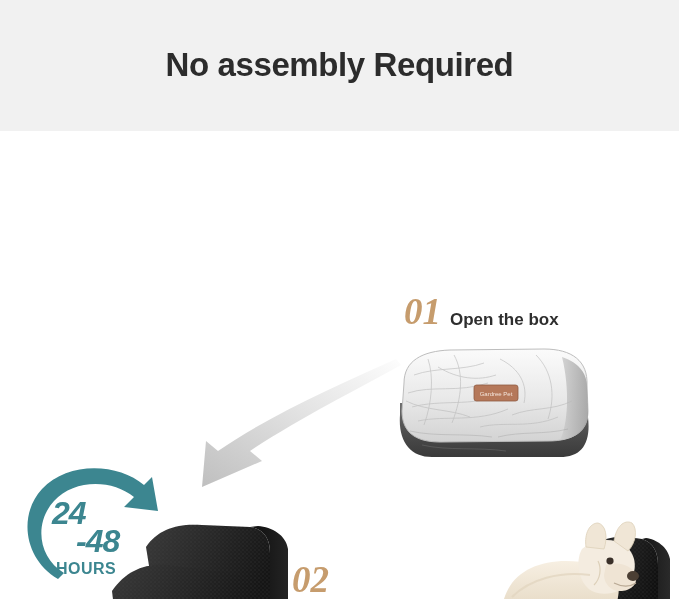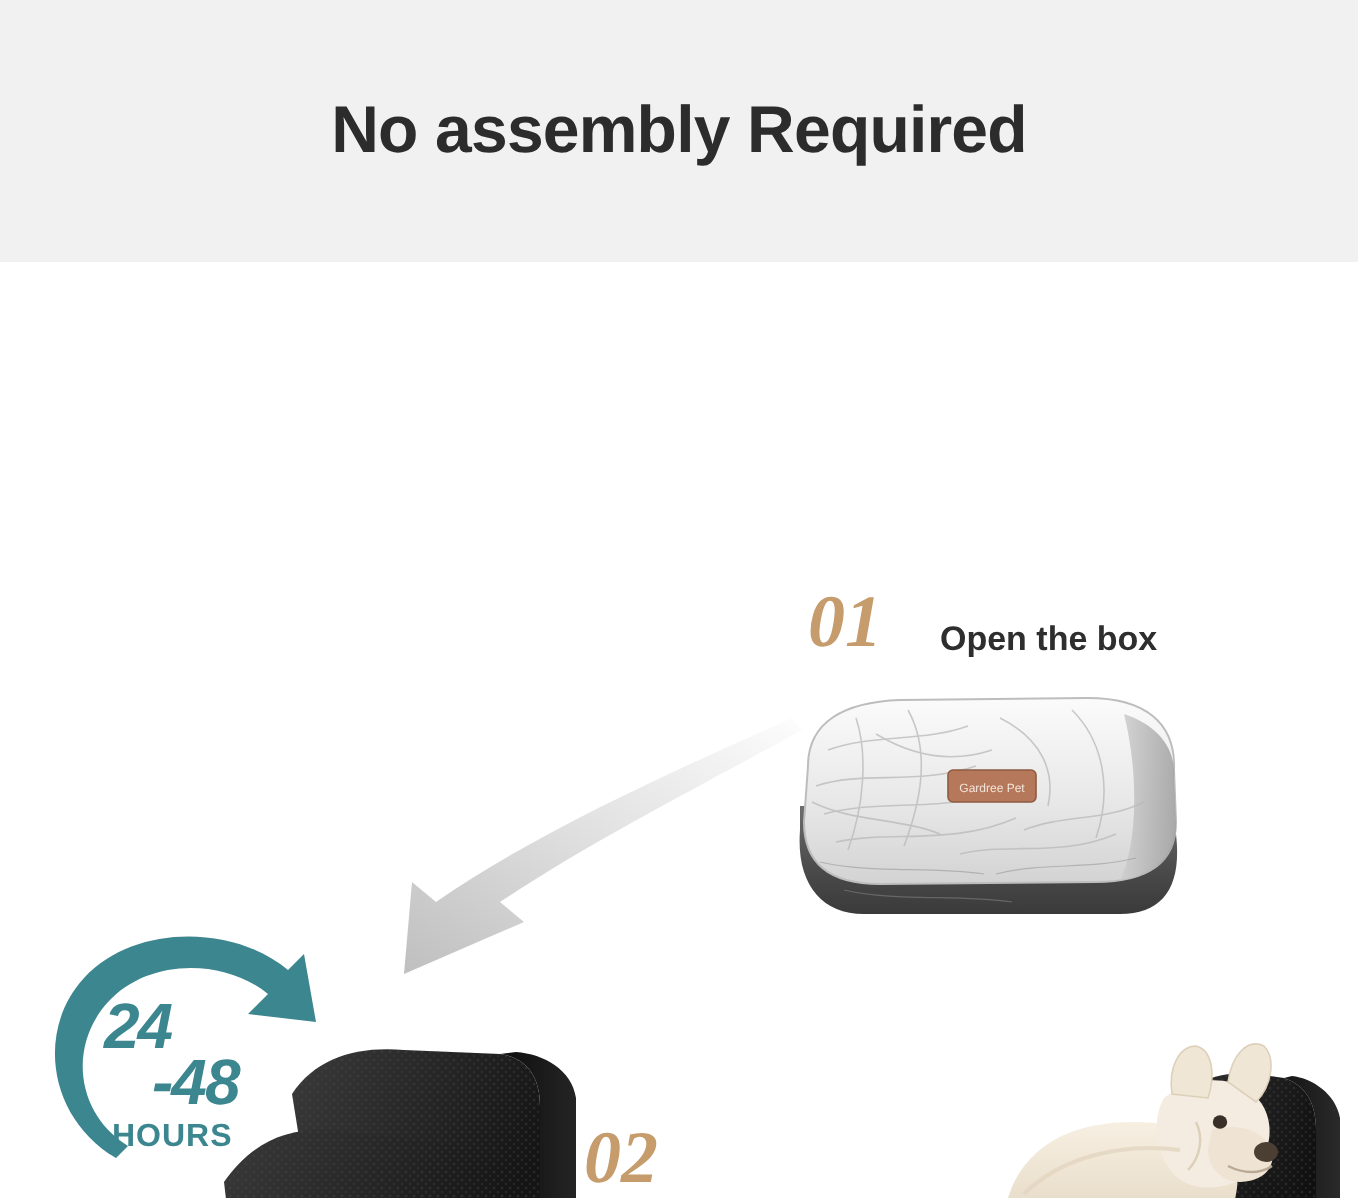--- a/index.html
+++ b/index.html
@@ -45,21 +45,21 @@
   }
   .step-text {
     font-family: "Liberation Sans", sans-serif;
     font-weight: 700;
     color: #2e2e2e;
     line-height: 1.18;
   }
 
   #step01 { left: 404px; top: 162px; }
   #step01 .step-num { font-size: 37px; margin-right: 9px; }
-  #step01 .step-text { font-size: 17px; font-weight: 600; white-space: nowrap; margin-left: 20px; }
+  #step01 .step-text { font-size: 17px; font-weight: 600; white-space: nowrap; }
 
   #step02 { left: 292px; top: 430px; }
   #step02 .step-num { font-size: 37px; margin-right: 18px; }
   #step02 .step-text { font-size: 17px; font-weight: 600; white-space: nowrap; }
 
   
   #badge { position: absolute; left: 18px; top: 336px; width: 156px; height: 122px; }
   #badge svg { position: absolute; left: 0; top: 0; }
   .badge-txt {
     position: absolute;

